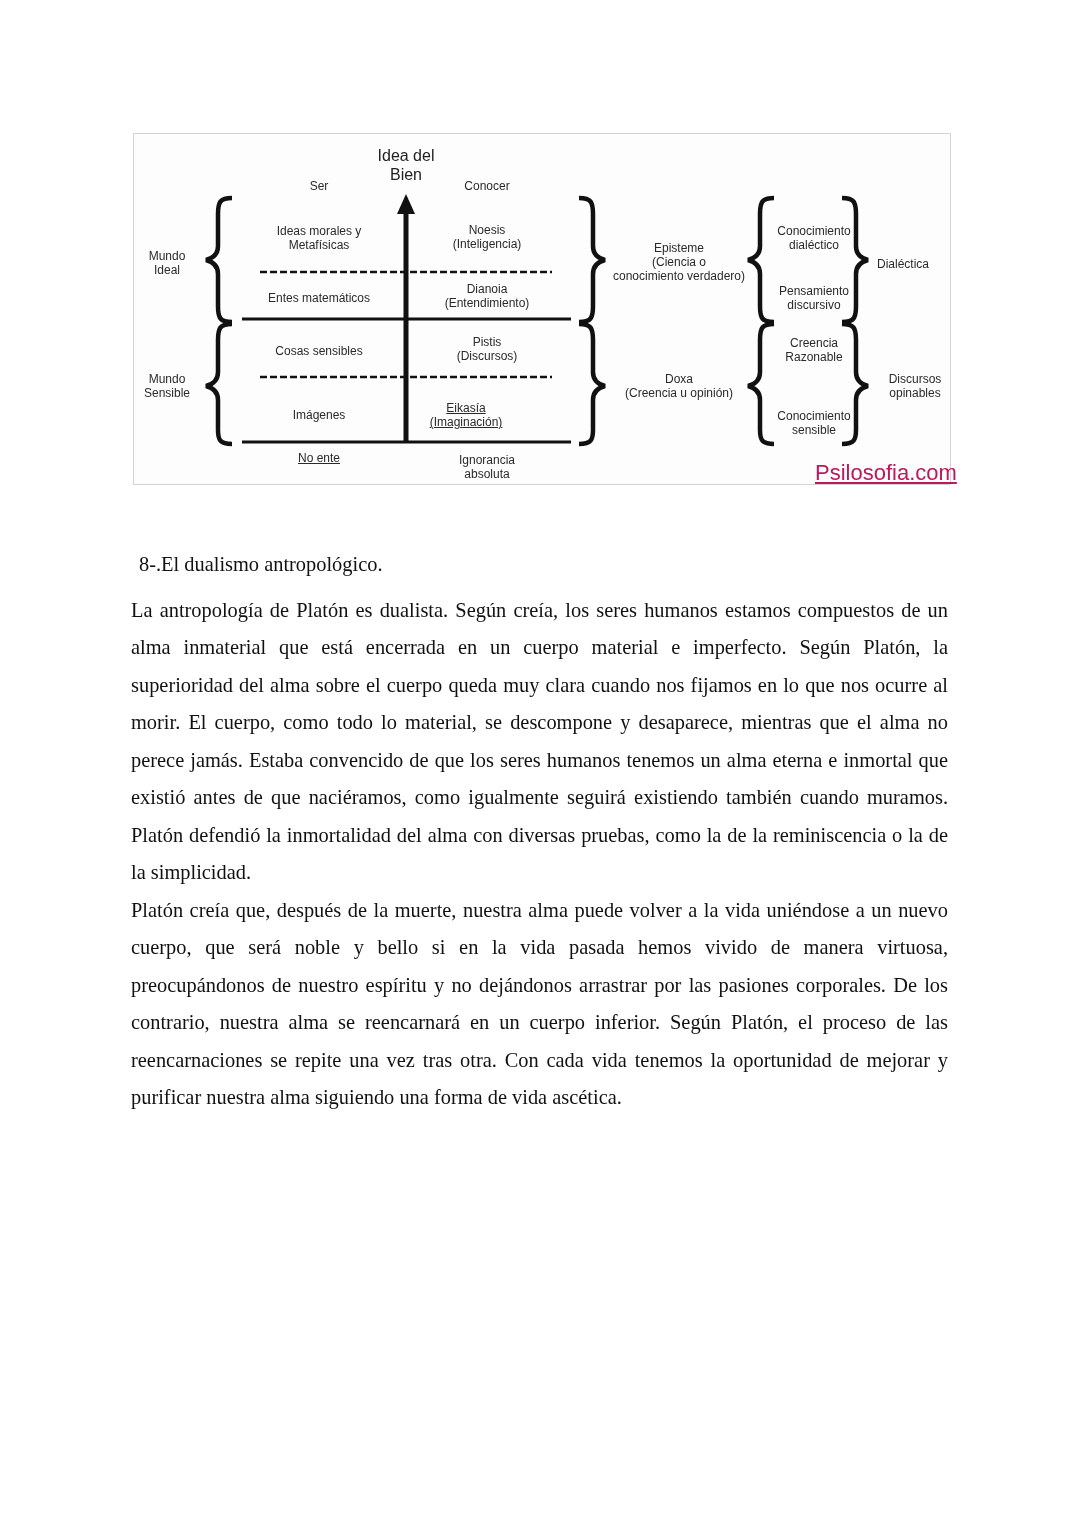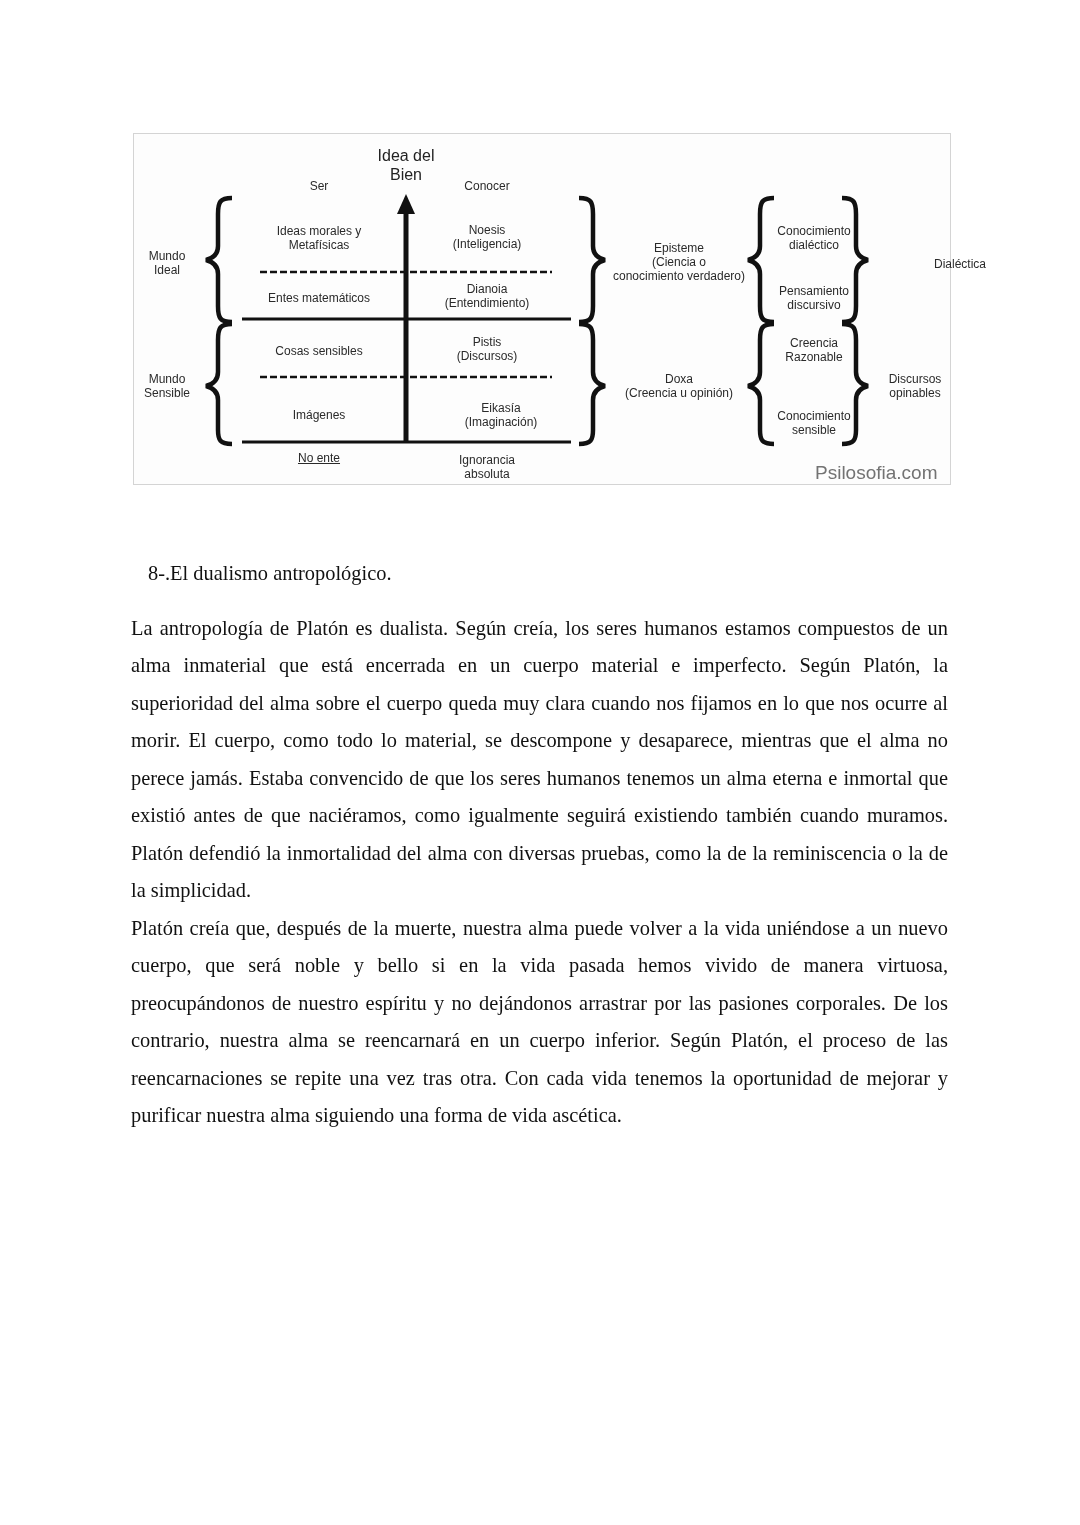--- a/index.html
+++ b/index.html
@@ -9,28 +9,28 @@
       position: absolute; left: 133px; top: 133px; width: 818px; height: 352px;
       border: 1px solid #d4d4d4; background: #fdfdfd; box-sizing: border-box;
     }
     .figure svg { position: absolute; left: 0; top: 0; }
     .dlabel {
       position: absolute; font-family: "Liberation Sans", sans-serif; font-size: 12px;
       color: #2a2a2a; text-align: center; line-height: 14px; white-space: nowrap;
       transform: translateX(-50%);
     }
     .dlabel.big { font-size: 16px; line-height: 19px; color: #222; }
-    .dlabel.brand { font-size: 19px; line-height: 22px; color: #737373; transform: none; }
+    .dlabel.brand { font-size: 22px; line-height: 22px; color: #be185d; transform: none; text-decoration: underline; }
     .text {
       position: absolute; left: 131px; top: 538px; width: 817px;
       font-family: "Liberation Serif", serif; font-size: 20.4px; line-height: 37.5px;
       color: #111; text-align: justify;
     }
     .text p { margin: 0; }
-    .text h2 { margin: 17px; font-weight: normal; font-size: 20.4px; line-height: 37.5px; }
+    .text h2 { margin: 8px; font-weight: normal; font-size: 20.4px; line-height: 37.5px; }
   </style>
 </head>
 <body>
 
 <div class="page">
 
   <div class="figure">
     <svg width="818" height="352" viewBox="0 0 818 352">
 
       <line x1="108" y1="185" x2="437" y2="185" stroke="#111" stroke-width="3"></line>
@@ -69,42 +69,42 @@
 Metafísicas</div>
     <div class="dlabel" style="left:353px; top:89px; white-space:pre-line;">Noesis
 (Inteligencia)</div>
     <div class="dlabel" style="left:185px; top:157px; white-space:pre-line;">Entes matemáticos</div>
     <div class="dlabel" style="left:353px; top:148px; white-space:pre-line;">Dianoia
 (Entendimiento)</div>
     <div class="dlabel" style="left:185px; top:210px; white-space:pre-line;">Cosas sensibles</div>
     <div class="dlabel" style="left:353px; top:201px; white-space:pre-line;">Pistis
 (Discursos)</div>
     <div class="dlabel" style="left:185px; top:274px; white-space:pre-line;">Imágenes</div>
-    <div class="dlabel" style="left:367px; top:267px; white-space:pre-line;">Eikasía
+    <div class="dlabel" style="left:332px; top:267px; white-space:pre-line;text-decoration:underline;">Eikasía
 (Imaginación)</div>
     <div class="dlabel" style="left:185px; top:317px; white-space:pre-line;text-decoration:underline;">No ente</div>
     <div class="dlabel" style="left:353px; top:319px; white-space:pre-line;">Ignorancia
 absoluta</div>
 
     <div class="dlabel" style="left:545px; top:107px; white-space:pre-line;">Episteme
 (Ciencia o
 conocimiento verdadero)</div>
     <div class="dlabel" style="left:545px; top:238px; white-space:pre-line;">Doxa
 (Creencia u opinión)</div>
 
     <div class="dlabel" style="left:680px; top:90px; white-space:pre-line;">Conocimiento
 dialéctico</div>
     <div class="dlabel" style="left:680px; top:150px; white-space:pre-line;">Pensamiento
 discursivo</div>
     <div class="dlabel" style="left:680px; top:202px; white-space:pre-line;">Creencia
 Razonable</div>
     <div class="dlabel" style="left:680px; top:275px; white-space:pre-line;">Conocimiento
 sensible</div>
 
-    <div class="dlabel" style="left:826px; top:123px; white-space:pre-line;">Dialéctica</div>
+    <div class="dlabel" style="left:769px; top:123px; white-space:pre-line;">Dialéctica</div>
     <div class="dlabel" style="left:781px; top:238px; white-space:pre-line;">Discursos
 opinables</div>
 
     <div class="dlabel brand" style="left:681px; top:328px;">Psilosofia.com</div>
   </div>
 
   <div class="text">
     <h2>8-.El dualismo antropológico.</h2>
     <p>La antropología de Platón es dualista. Según creía, los seres humanos estamos compuestos de un alma inmaterial que está encerrada en un cuerpo material e imperfecto. Según Platón, la superioridad del alma sobre el cuerpo queda muy clara cuando nos fijamos en lo que nos ocurre al morir. El cuerpo, como todo lo material, se descompone y desaparece, mientras que el alma no perece jamás. Estaba convencido de que los seres humanos tenemos un alma eterna e inmortal que existió antes de que naciéramos, como igualmente seguirá existiendo también cuando muramos. Platón defendió la inmortalidad del alma con diversas pruebas, como la de la reminiscencia o la de la simplicidad.</p>
     <p>Platón creía que, después de la muerte, nuestra alma puede volver a la vida uniéndose a un nuevo cuerpo, que será noble y bello si en la vida pasada hemos vivido de manera virtuosa, preocupándonos de nuestro espíritu y no dejándonos arrastrar por las pasiones corporales. De los contrario, nuestra alma se reencarnará en un cuerpo inferior. Según Platón, el proceso de las reencarnaciones se repite una vez tras otra. Con cada vida tenemos la oportunidad de mejorar y purificar nuestra alma siguiendo una forma de vida ascética.</p>

